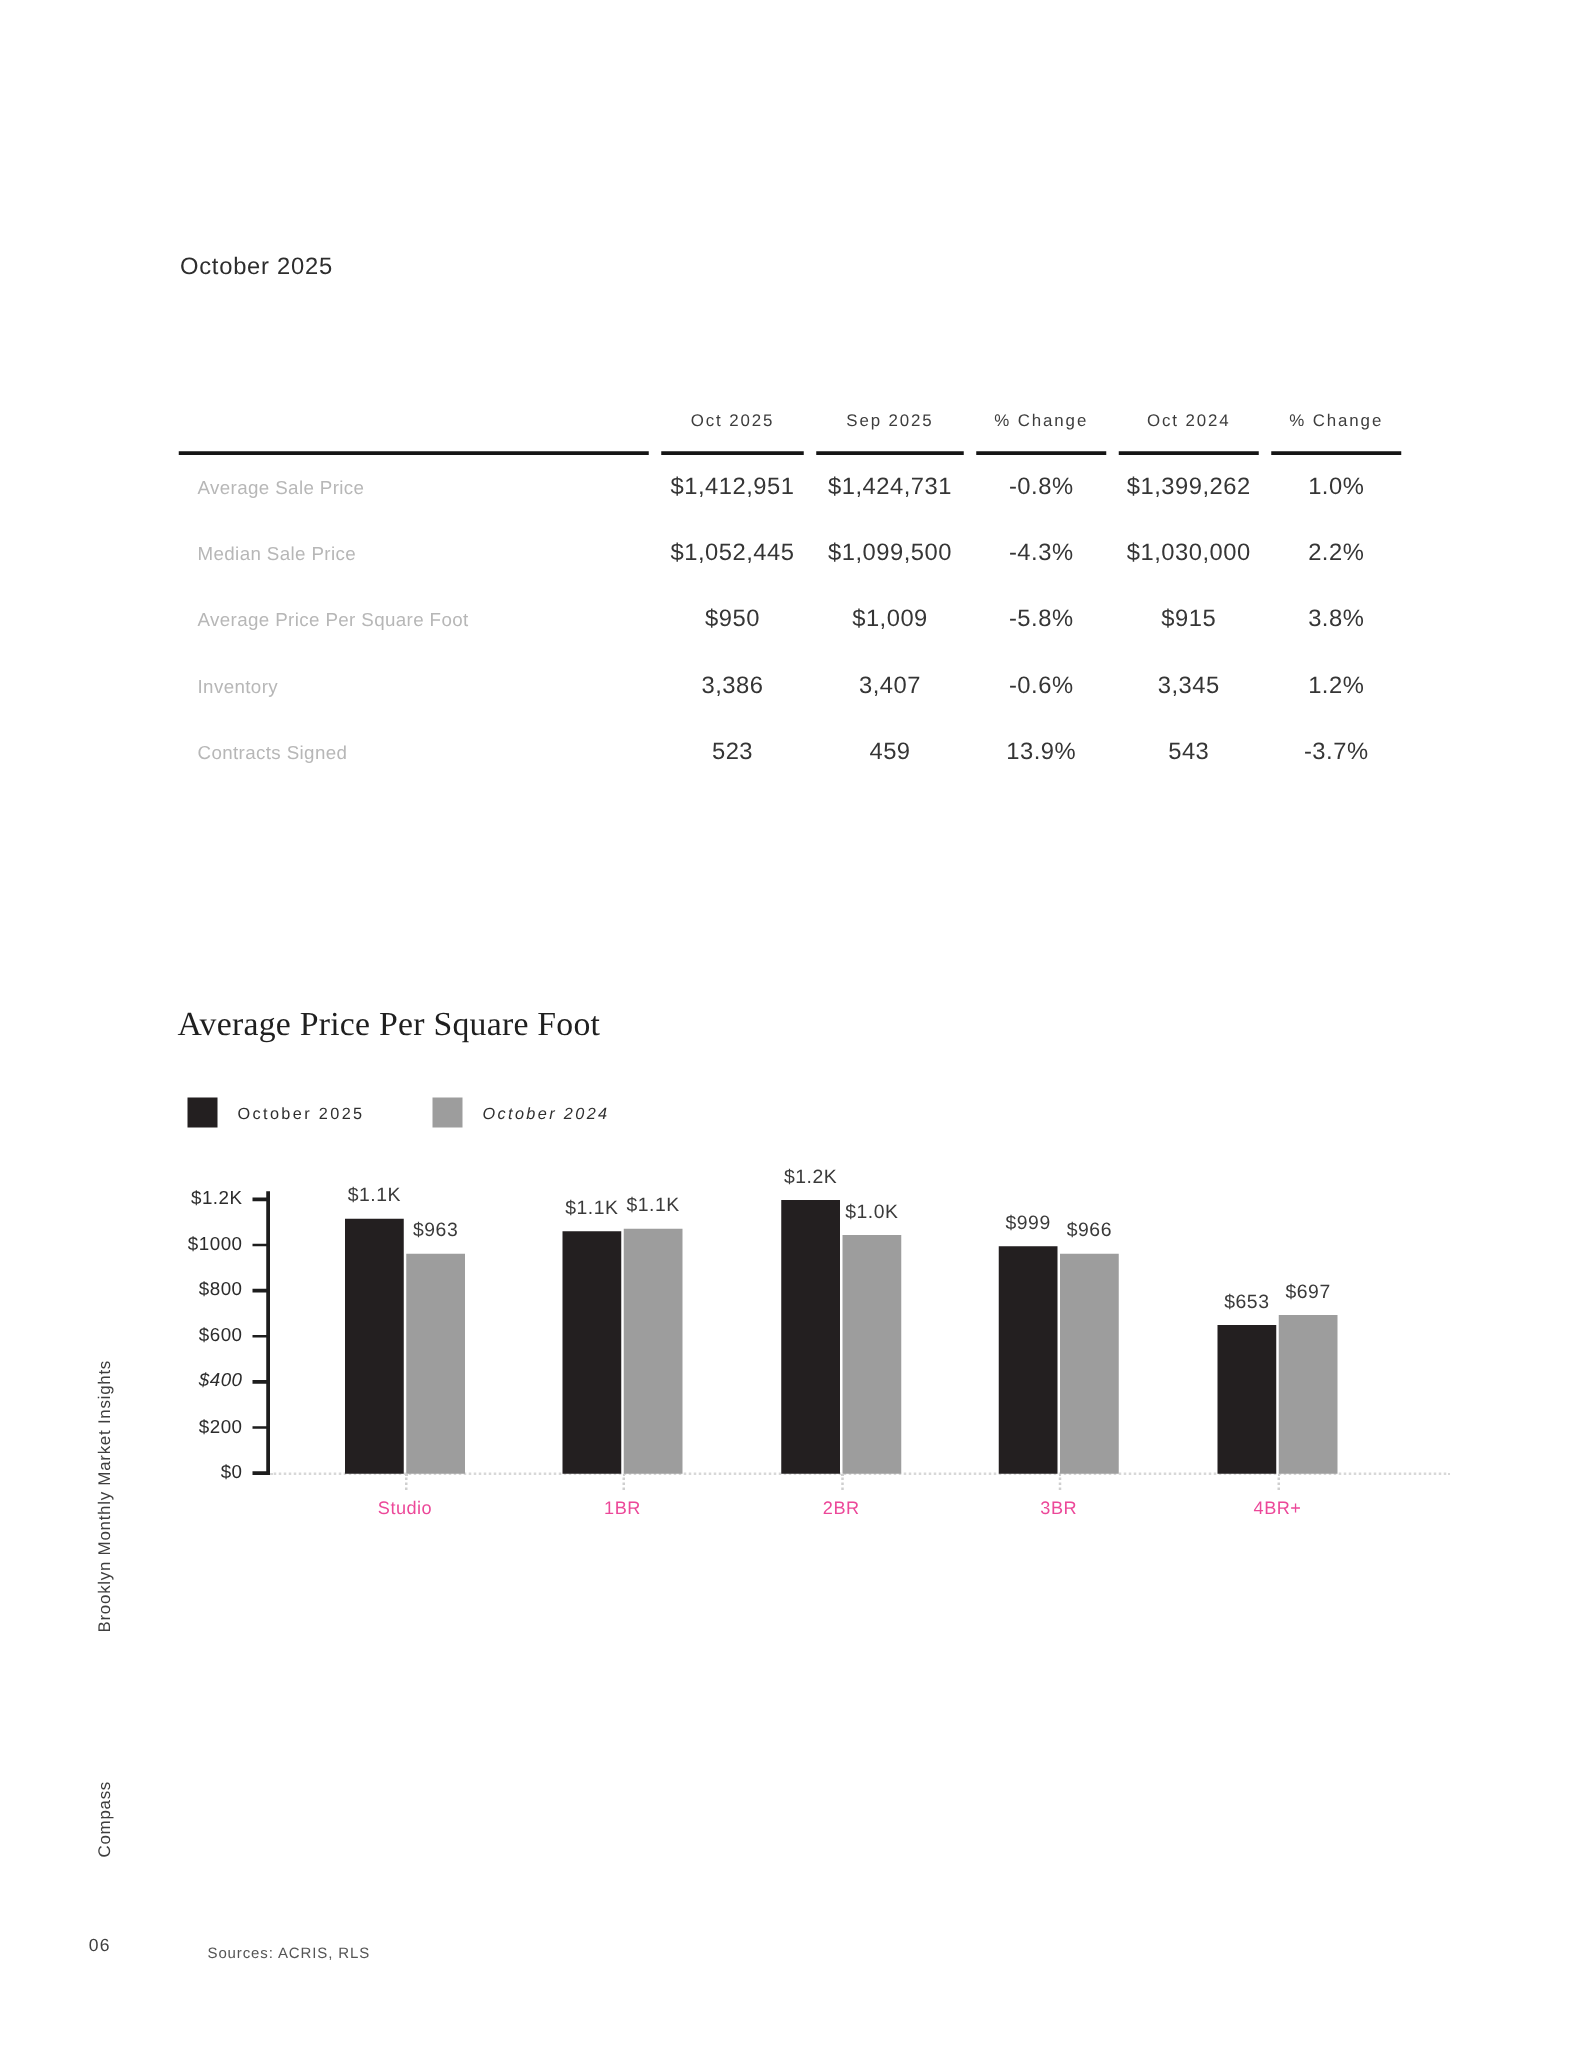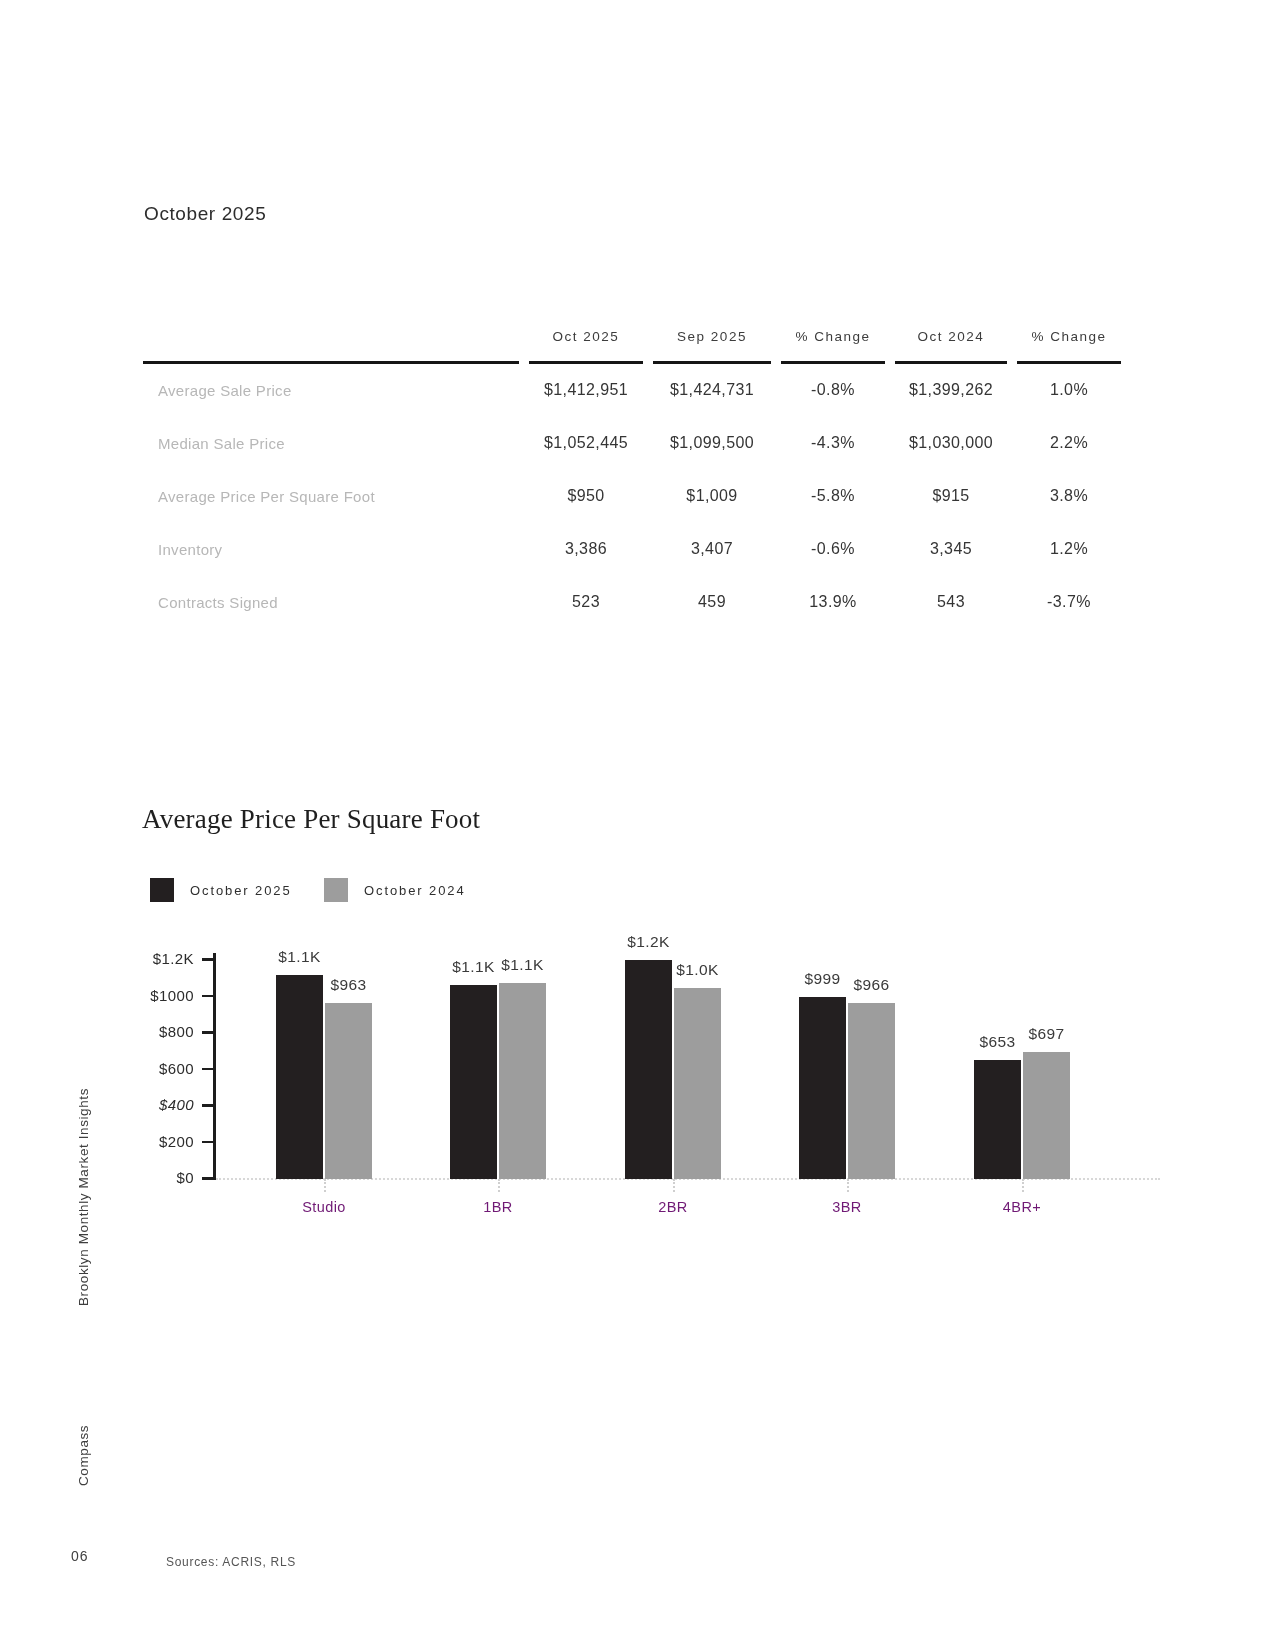--- a/index.html
+++ b/index.html
@@ -18,21 +18,21 @@
   table.metrics{
     position:absolute;left:133px;top:330px;
     border-collapse:separate;border-spacing:10px 0;table-layout:fixed;
   }
   table.metrics th{
     font-weight:normal;font-size:13.5px;letter-spacing:1.5px;color:#3d3d3d;
     text-align:center;padding:0 0 17px 0;border-bottom:3px solid #151515;
     white-space:nowrap;vertical-align:bottom;line-height:1;
   }
   table.metrics td{
-    height:51px;font-size:16px;color:#353535;text-align:center;
+    height:51px;font-size:19px;color:#353535;text-align:center;
     letter-spacing:.4px;white-space:nowrap;
   }
   table.metrics td.metric-label{
     text-align:left;padding-left:15px;color:#b7b7b7;font-size:15px;letter-spacing:.3px;
   }
   
   .chart-heading{
     position:absolute;left:142px;top:804px;
     font-family:"Liberation Serif","DejaVu Serif",serif;
     font-size:27px;font-weight:500;color:#1f1f1f;letter-spacing:.2px;
@@ -49,21 +49,21 @@
   }
   .baseline{position:absolute;left:0;top:219px;width:944px;border-top:2px dotted #d8d8d8;}
   .cat-tick{position:absolute;top:220px;height:13px;width:0;border-left:2px dotted #cfcfcf;}
   .bar{position:absolute;bottom:0;width:47px;}
   .bar-label{
     position:absolute;width:90px;text-align:center;
     font-size:15.5px;color:#3a3a3a;letter-spacing:.4px;white-space:nowrap;
   }
   .x-label{
     position:absolute;top:240px;width:120px;text-align:center;
-    font-size:14.5px;color:#701a75;letter-spacing:.4px;
+    font-size:14.5px;color:#ec4899;letter-spacing:.4px;
   }
   
   .side-text{
     position:absolute;left:76px;font-size:13.5px;color:#3e3e3e;letter-spacing:.6px;
     white-space:nowrap;transform:rotate(-90deg);transform-origin:0 0;
   }
   .side-text.top{top:1306px;}
   .side-text.bottom{top:1486px;}
   
   .page-number{position:absolute;left:71px;top:1548px;font-size:14px;color:#3f3f3f;letter-spacing:1px;}
@@ -130,21 +130,21 @@
         </tr>
       </tbody>
   </table>
 
   <div class="chart-heading">Average Price Per Square Foot</div>
 
   <div class="legend-item" style="left:150px;">
     <span class="swatch" style="background: rgb(35, 31, 32);"></span>
     <span class="legend-label">October 2025</span>
   </div>
-  <div class="legend-item" style="left:324px;">
+  <div class="legend-item" style="left:346px;font-style:italic;">
     <span class="swatch" style="background: rgb(157, 157, 157);"></span>
     <span class="legend-label">October 2024</span>
   </div>
 
   <div class="plot">
     <div class="baseline"></div>
     <div class="axis-line"></div>
   <div class="y-tick" style="top: -1px;"></div>
       <div class="y-tick-label" style="top: -9px;">$1.2K</div>
       <div class="y-tick" style="top: 35.5px;"></div>

